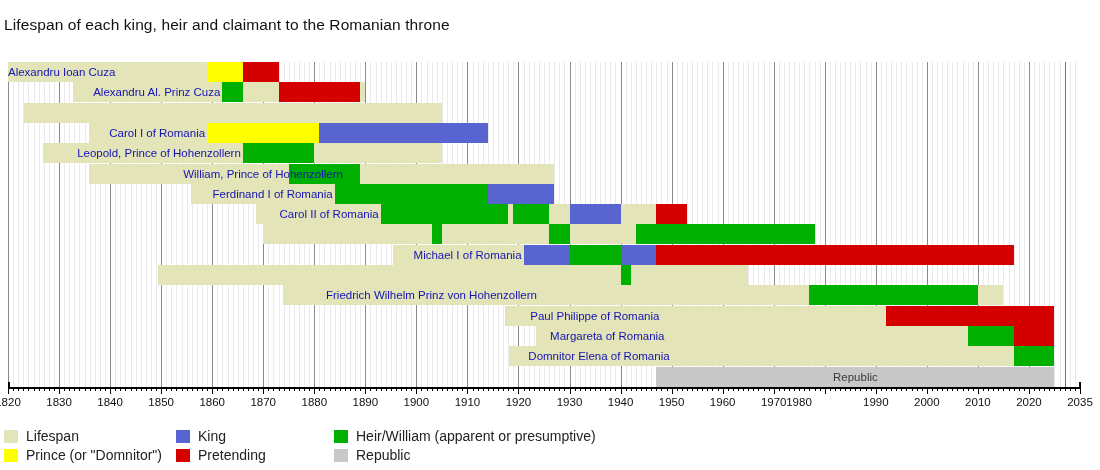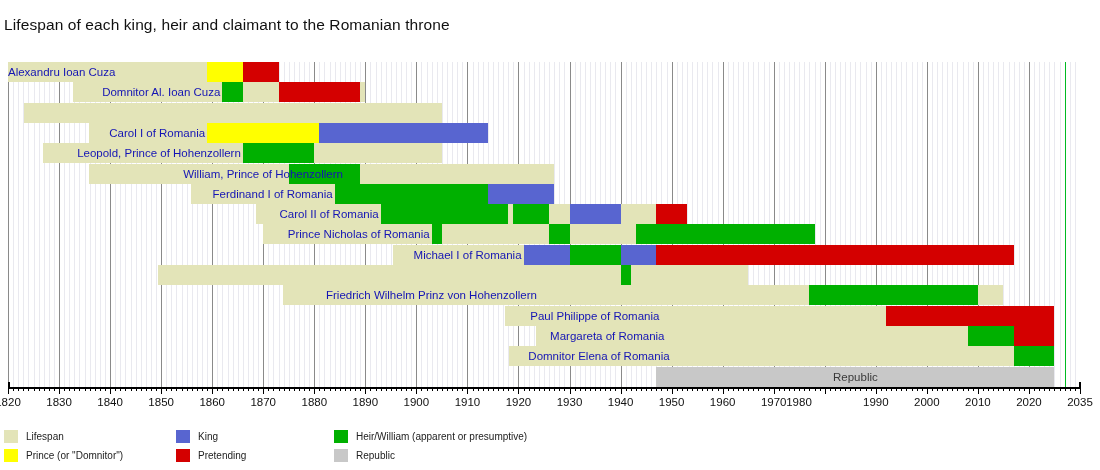--- a/index.html
+++ b/index.html
@@ -112,21 +112,21 @@
   }
   .leg-item { position: absolute; height: 17px; }
   .leg-sw {
     position: absolute; left: 0; top: 2px;
     width: 14px; height: 13px;
     border: 0;
   }
   .leg-tx {
     position: absolute; left: 22px; top: 0;
     height: 17px; line-height: 17px;
-    font-size: 10px; color: #222;
+    font-size: 14px; color: #222;
     white-space: nowrap;
   }
 </style>
 </head>
 <body>
 
 <div id="root">
 
   <div id="title">Lifespan of each king, heir and claimant to the Romanian throne</div>
 
@@ -369,21 +369,21 @@
           <div class="seg s-prince" style="left: 199.086px; width: 35.7333px; background: rgb(255, 255, 0);"></div>
           <div class="seg s-pret" style="left: 234.819px; width: 35.7333px; background: rgb(212, 0, 0);"></div>
         </div>
         <div class="rowlabel" style="top: 0px; left: 0px; width: 0px; color: rgb(20, 20, 180);">Alexandru Ioan Cuza</div>
         <div class="row" style="top: 20.3px;">
           <div class="seg s-heir" style="left: 214.4px; width: 20.419px; background: rgb(0, 176, 0);"></div>
           <div class="seg s-life" style="left: 234.819px; width: 35.7333px; background: rgb(227, 228, 184);"></div>
           <div class="seg s-pret" style="left: 270.552px; width: 81.6762px; background: rgb(212, 0, 0);"></div>
           <div class="seg s-life" style="left: 352.229px; width: 5.10476px; background: rgb(227, 228, 184);"></div>
         </div>
-        <div class="rowlabel" style="top: 20.3px; left: 0px; width: 214.4px; color: rgb(20, 20, 180);">Domnitor Al. Ioan Cuza</div>
+        <div class="rowlabel" style="top: 20.3px; left: 0px; width: 214.4px; color: rgb(20, 20, 180);">Alexandru Al. Prinz Cuza</div>
         <div class="row" style="top: 40.6px;">
           <div class="seg s-heir" style="left: 234.819px; width: 3px; background: rgb(0, 176, 0);"></div>
           <div class="seg s-life" style="left: 234.819px; width: 199.086px; background: rgb(227, 228, 184);"></div>
         </div>
         <div class="row" style="top: 60.9px;">
           <div class="seg s-life" style="left: 96.9905px; width: 102.095px; background: rgb(227, 228, 184);"></div>
           <div class="seg s-prince" style="left: 199.086px; width: 112.305px; background: rgb(255, 255, 0);"></div>
           <div class="seg s-king" style="left: 311.39px; width: 168.457px; background: rgb(88, 101, 208);"></div>
         </div>
         <div class="rowlabel" style="top: 60.9px; left: 0px; width: 199.086px; color: rgb(20, 20, 180);">Carol I of Romania</div>
@@ -412,21 +412,20 @@
           <div class="seg s-pret" style="left: 648.305px; width: 30.6286px; background: rgb(212, 0, 0);"></div>
         </div>
         <div class="rowlabel" style="top: 142.1px; left: 0px; width: 372.648px; color: rgb(20, 20, 180);">Carol II of Romania</div>
         <div class="row" style="top: 162.4px;">
           <div class="seg s-heir" style="left: 423.695px; width: 10.2095px; background: rgb(0, 176, 0);"></div>
           <div class="seg s-life" style="left: 433.905px; width: 107.2px; background: rgb(227, 228, 184);"></div>
           <div class="seg s-heir" style="left: 541.105px; width: 20.419px; background: rgb(0, 176, 0);"></div>
           <div class="seg s-life" style="left: 561.524px; width: 66.3619px; background: rgb(227, 228, 184);"></div>
           <div class="seg s-heir" style="left: 627.886px; width: 178.667px; background: rgb(0, 176, 0);"></div>
         </div>
-        <div class="rowlabel" style="top: 162.4px; left: 0px; width: 423.695px; color: rgb(20, 20, 180);">Prince Nicholas of Romania</div>
         <div class="row" style="top: 182.7px;">
           <div class="seg s-life" style="left: 479.848px; width: 35.7333px; background: rgb(227, 228, 184);"></div>
           <div class="seg s-king" style="left: 515.581px; width: 45.9429px; background: rgb(88, 101, 208);"></div>
           <div class="seg s-heir" style="left: 561.524px; width: 51.0476px; background: rgb(0, 176, 0);"></div>
           <div class="seg s-king" style="left: 612.571px; width: 35.7333px; background: rgb(88, 101, 208);"></div>
           <div class="seg s-pret" style="left: 648.305px; width: 357.333px; background: rgb(212, 0, 0);"></div>
         </div>
         <div class="rowlabel" style="top: 182.7px; left: 0px; width: 515.581px; color: rgb(20, 20, 180);">Michael I of Romania</div>
         <div class="row" style="top: 203px;">
           <div class="seg s-life" style="left: 362.438px; width: 250.133px; background: rgb(227, 228, 184);"></div>

